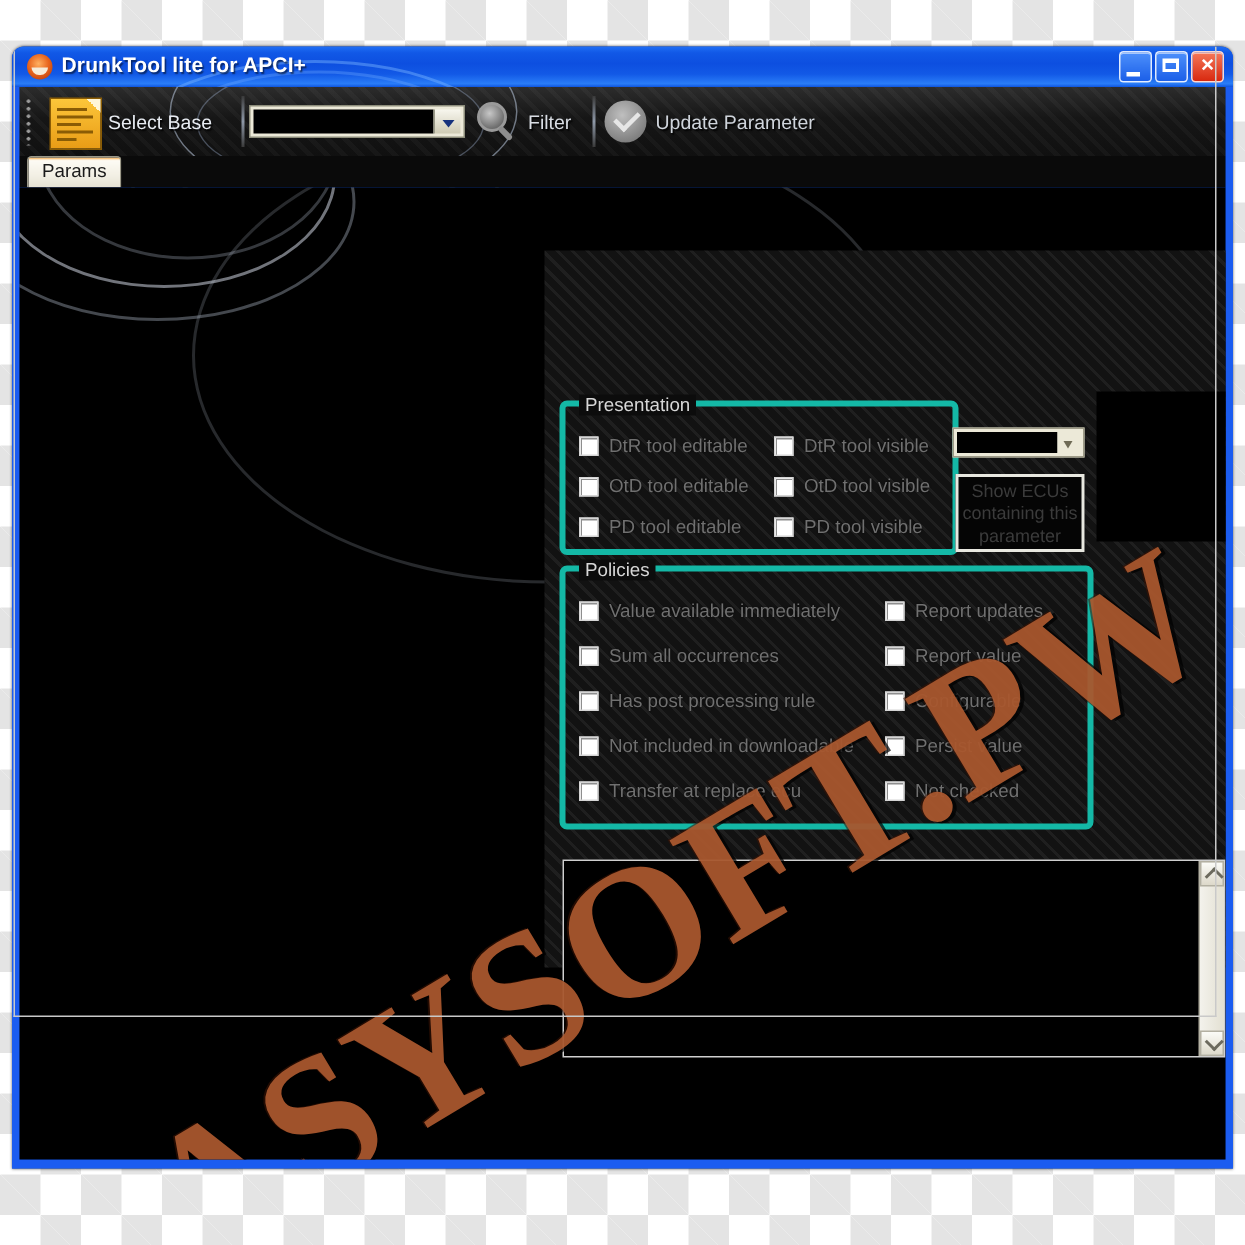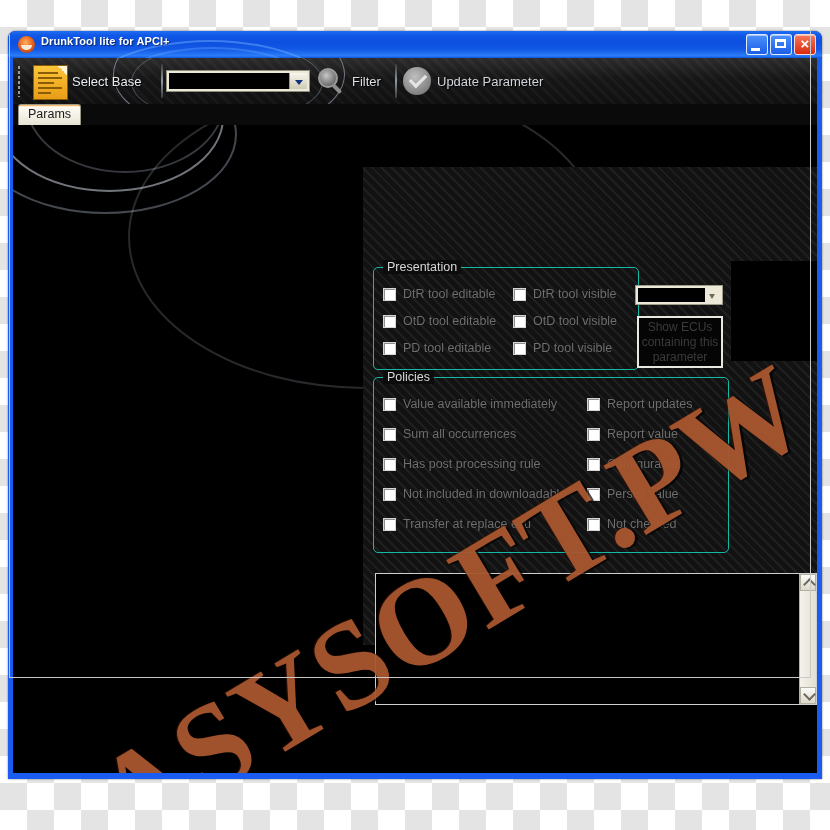--- a/index.html
+++ b/index.html
@@ -47,21 +47,21 @@
     position:absolute;left:10px;top:5px;width:17px;height:17px;
     background:radial-gradient(circle at 45% 38%,#ffb060 0%,#e8641c 48%,#a8300a 100%);
     border-radius:50%;
   }
   .app-icon:after{
     content:"";position:absolute;left:3px;top:9px;width:11px;height:5px;
     background:#f5ead7;border-radius:0 0 6px 6px;
   }
   .title-text{
     position:absolute;left:33px;top:4px;
-    font-size:11px;font-weight:bold;color:#ffffff;
+    font-size:14px;font-weight:bold;color:#ffffff;
     letter-spacing:.1px;
     text-shadow:1px 1px 1px rgba(0,0,0,.55);
     white-space:nowrap;
   }
   .win-btns{position:absolute;right:6px;top:3px;display:flex;gap:2px;}
   .wbtn{
     width:20px;height:19px;border-radius:3px;
     border:1px solid rgba(255,255,255,.85);
     position:relative;
     box-shadow:inset 0 1px 0 rgba(255,255,255,.5);
@@ -194,21 +194,21 @@
       repeating-linear-gradient(45deg,rgba(255,255,255,.055) 0 2px,rgba(0,0,0,0) 2px 7px),
       #121212;
   }
   .black-right{
     position:absolute;left:718px;top:136px;width:96px;height:100px;background:#000;
   }
 
   
   .groupbox{
     position:absolute;
-    border:1px solid #14b8a6;border-radius:5px;
+    border:4px solid #14b8a6;border-radius:5px;
     box-sizing:border-box;
   }
   .gb-title{
     position:absolute;left:9px;top:-8px;padding:0 4px;
     background:#0c0c0c;color:#d7d7d7;font-size:12.5px;line-height:14px;
   }
   .gb-presentation{left:360px;top:142px;width:266px;height:103px;}
   .gb-policies{left:360px;top:252px;width:356px;height:176px;}
 
   .cb-row{position:absolute;display:flex;align-items:center;}

